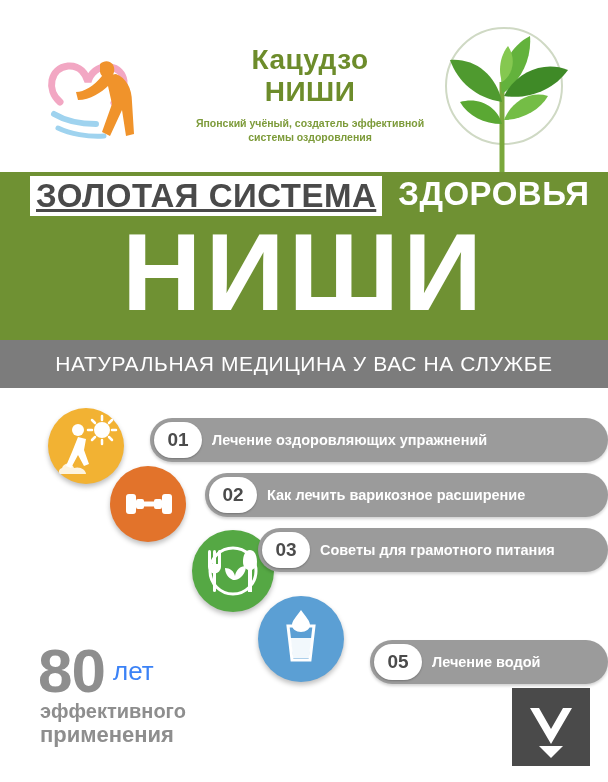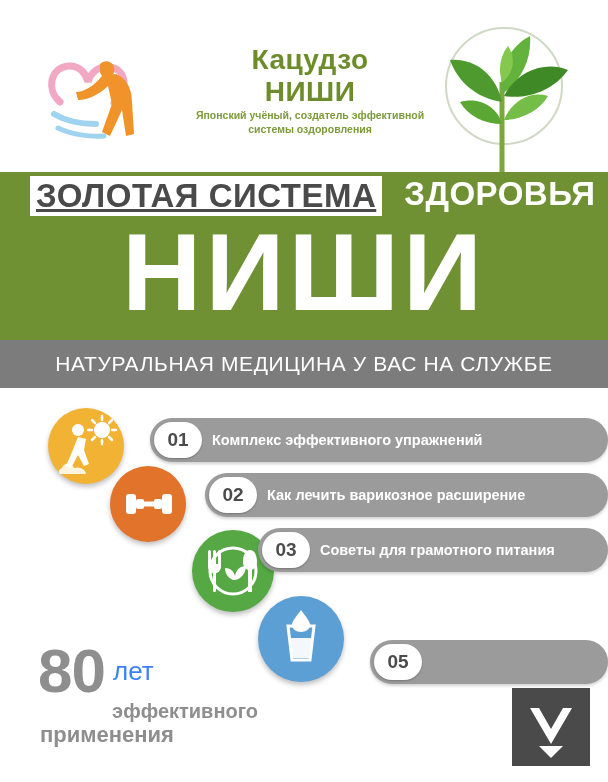--- a/index.html
+++ b/index.html
@@ -55,20 +55,21 @@
     color: #6d8c2b;
   }
   .author-line2 {
     font-size: 28px;
     font-weight: bold;
     letter-spacing: 0.5px;
     line-height: 32px;
     color: #6d8c2b;
   }
   .author-sub {
+    margin-top: 8px;
     font-size: 10.5px;
     font-weight: bold;
     line-height: 14px;
     color: #7d9b3a;
   }
 
   
   .plant {
     position: absolute;
     right: 22px;
@@ -107,21 +108,21 @@
     line-height: 35px;
     text-decoration: underline;
   }
   .title-plain {
     display: inline-block;
     color: #ffffff;
     font-size: 33px;
     font-weight: bold;
     letter-spacing: 0.5px;
     line-height: 35px;
-    padding-left: 22px;
+    padding-left: 16px;
     vertical-align: top;
   }
   .title-big {
     position: absolute;
     left: 0;
     top: 216px;
     width: 608px;
     text-align: center;
     color: #ffffff;
     font-size: 110px;
@@ -237,21 +238,20 @@
     line-height: 56px;
     padding-left: 8px;
     vertical-align: bottom;
   }
   .years .l2 {
     color: #8e8e8e;
     font-size: 20px;
     font-weight: bold;
     line-height: 24px;
     padding-left: 2px;
-    text-align: right;
   }
   .years .l3 {
     color: #8e8e8e;
     font-size: 22px;
     font-weight: bold;
     line-height: 24px;
     padding-left: 2px;
   }
 
   
@@ -358,32 +358,33 @@
     <div class="circle c4">
       <svg width="86" height="86" viewBox="0 0 86 86">
         <path d="M30 30 L56 30 L52 64 L34 64 Z" fill="none" stroke="#ffffff" stroke-width="3"></path>
         <path d="M32 42 L54 42 L51 62 L35 62 Z" fill="#ffffff" opacity="0.92"></path>
         <path d="M43 14 C48 21, 52 25, 52 29 C52 33, 48 36, 43 36 C38 36, 34 33, 34 29 C34 25, 38 21, 43 14 Z" fill="#ffffff"></path>
       </svg>
     </div>
 
     <div class="row row-1">
       <div class="num-badge">01</div>
-      <div class="row-text">Комплекс эффективного упражнений</div>
+      <div class="row-text">Лечение оздоровляющих упражнений</div>
     </div>
     <div class="row row-2">
       <div class="num-badge">02</div>
       <div class="row-text">Как лечить варикозное расширение</div>
     </div>
     <div class="row row-3">
       <div class="num-badge">03</div>
       <div class="row-text">Советы для грамотного питания</div>
     </div>
     <div class="row row-5">
       <div class="num-badge">05</div>
+      <div class="row-text">Лечение водой</div>
     </div>
 
     <div class="years">
       <div>
         <span class="num">80</span><span class="unit">лет</span>
       </div>
       <div class="l2">эффективного</div>
       <div class="l3">применения</div>
     </div>
 

